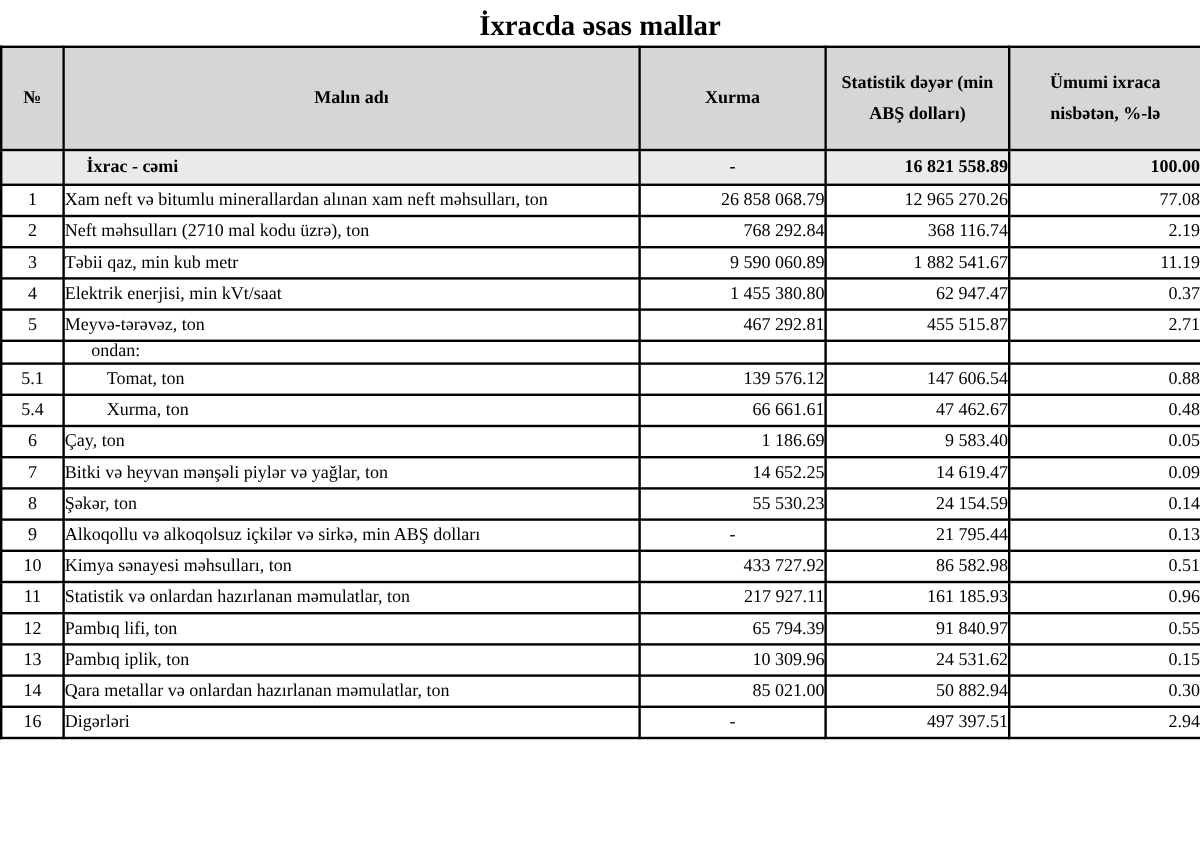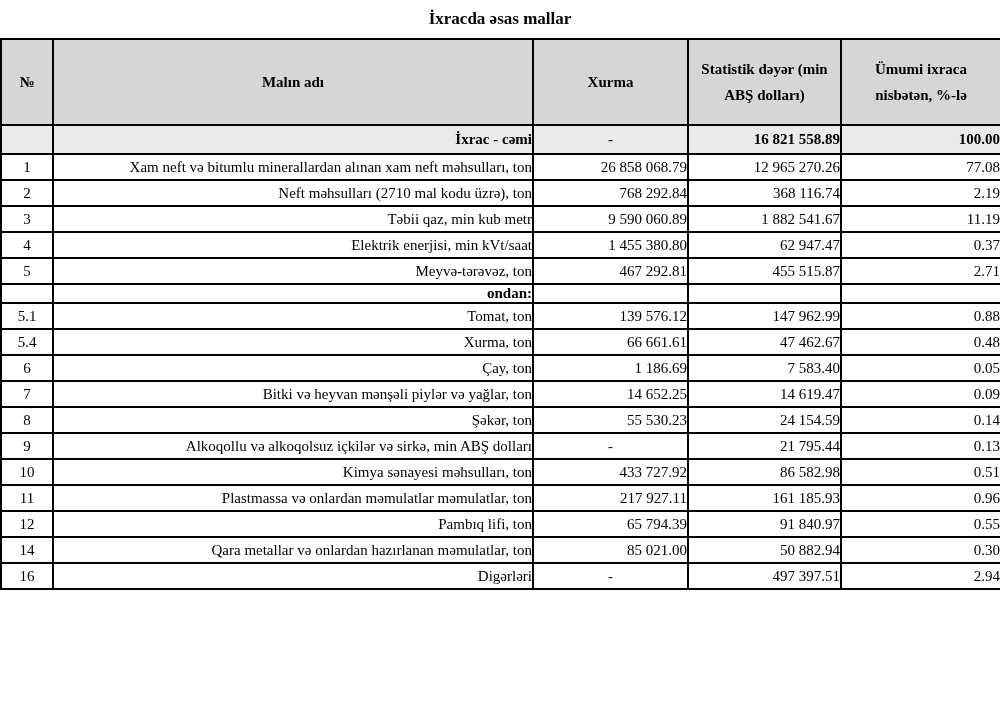--- a/index.html
+++ b/index.html
@@ -13,21 +13,21 @@
   .page {
     width: 1000px;
     height: 704px;
     box-sizing: border-box;
     overflow: hidden;
     background: #fff;
   }
   .title {
     text-align: center;
     font-weight: bold;
-    font-size: 17px;
+    font-size: 24px;
     margin: 0;
     padding: 9px 0 0 0;
     height: 38px;
     box-sizing: border-box;
   }
   table.export-table {
     border-collapse: collapse;
     table-layout: fixed;
     width: 1000px;
     font-size: 15px;
@@ -56,28 +56,28 @@
   tr.data-row td { height: 24px; }
   tr.short-row td { height: 14px; }
 
   tr.total-row td {
     background: #eaeaea;
     font-weight: bold;
     height: 27px;
   }
   td.c-num { text-align: center; }
   td.c-name {
-    text-align: right;
+    text-align: left;
     padding-left: 8px;
     padding-right: 4px;
     white-space: nowrap;
     margin-left: 32px;
   }
-  td.c-name.indent-1 { padding-left: 16px; }
-  td.c-name.indent-2 { padding-left: 56px; font-weight: bold; }
+  td.c-name.indent-1 { padding-left: 35px; }
+  td.c-name.indent-2 { padding-left: 22px; }
   tr.total-row td.c-name { padding-left: 18px; }
   td.c-val {
     text-align: right;
     padding-right: 12px;
     white-space: nowrap;
   }
   td.c-val.dash {
     text-align: center;
     padding-right: 0;
   }
@@ -153,35 +153,35 @@
           <td class="c-num"></td>
           <td class="c-name indent-2">ondan:</td>
           <td class="c-val"></td>
           <td class="c-val"></td>
           <td class="c-val"></td>
         </tr>
         <tr class="data-row">
           <td class="c-num">5.1</td>
           <td class="c-name indent-1">Tomat, ton</td>
           <td class="c-val">139 576.12</td>
-          <td class="c-val">147 962.99</td>
+          <td class="c-val">147 606.54</td>
           <td class="c-val">0.88</td>
         </tr>
         <tr class="data-row">
           <td class="c-num">5.4</td>
           <td class="c-name indent-1">Xurma, ton</td>
           <td class="c-val">66 661.61</td>
           <td class="c-val">47 462.67</td>
           <td class="c-val">0.48</td>
         </tr>
         <tr class="data-row">
           <td class="c-num">6</td>
           <td class="c-name">Çay, ton</td>
           <td class="c-val">1 186.69</td>
-          <td class="c-val">7 583.40</td>
+          <td class="c-val">9 583.40</td>
           <td class="c-val">0.05</td>
         </tr>
         <tr class="data-row">
           <td class="c-num">7</td>
           <td class="c-name">Bitki və heyvan mənşəli piylər və yağlar, ton</td>
           <td class="c-val">14 652.25</td>
           <td class="c-val">14 619.47</td>
           <td class="c-val">0.09</td>
         </tr>
         <tr class="data-row">
@@ -200,33 +200,40 @@
         </tr>
         <tr class="data-row">
           <td class="c-num">10</td>
           <td class="c-name">Kimya sənayesi məhsulları, ton</td>
           <td class="c-val">433 727.92</td>
           <td class="c-val">86 582.98</td>
           <td class="c-val">0.51</td>
         </tr>
         <tr class="data-row">
           <td class="c-num">11</td>
-          <td class="c-name">Plastmassa və onlardan məmulatlar məmulatlar, ton</td>
+          <td class="c-name">Statistik və onlardan hazırlanan məmulatlar, ton</td>
           <td class="c-val">217 927.11</td>
           <td class="c-val">161 185.93</td>
           <td class="c-val">0.96</td>
         </tr>
         <tr class="data-row">
           <td class="c-num">12</td>
           <td class="c-name">Pambıq lifi, ton</td>
           <td class="c-val">65 794.39</td>
           <td class="c-val">91 840.97</td>
           <td class="c-val">0.55</td>
         </tr>
         <tr class="data-row">
+          <td class="c-num">13</td>
+          <td class="c-name">Pambıq iplik, ton</td>
+          <td class="c-val">10 309.96</td>
+          <td class="c-val">24 531.62</td>
+          <td class="c-val">0.15</td>
+        </tr>
+        <tr class="data-row">
           <td class="c-num">14</td>
           <td class="c-name">Qara metallar və onlardan hazırlanan məmulatlar, ton</td>
           <td class="c-val">85 021.00</td>
           <td class="c-val">50 882.94</td>
           <td class="c-val">0.30</td>
         </tr>
         <tr class="data-row">
           <td class="c-num">16</td>
           <td class="c-name">Digərləri</td>
           <td class="c-val dash">-</td>

